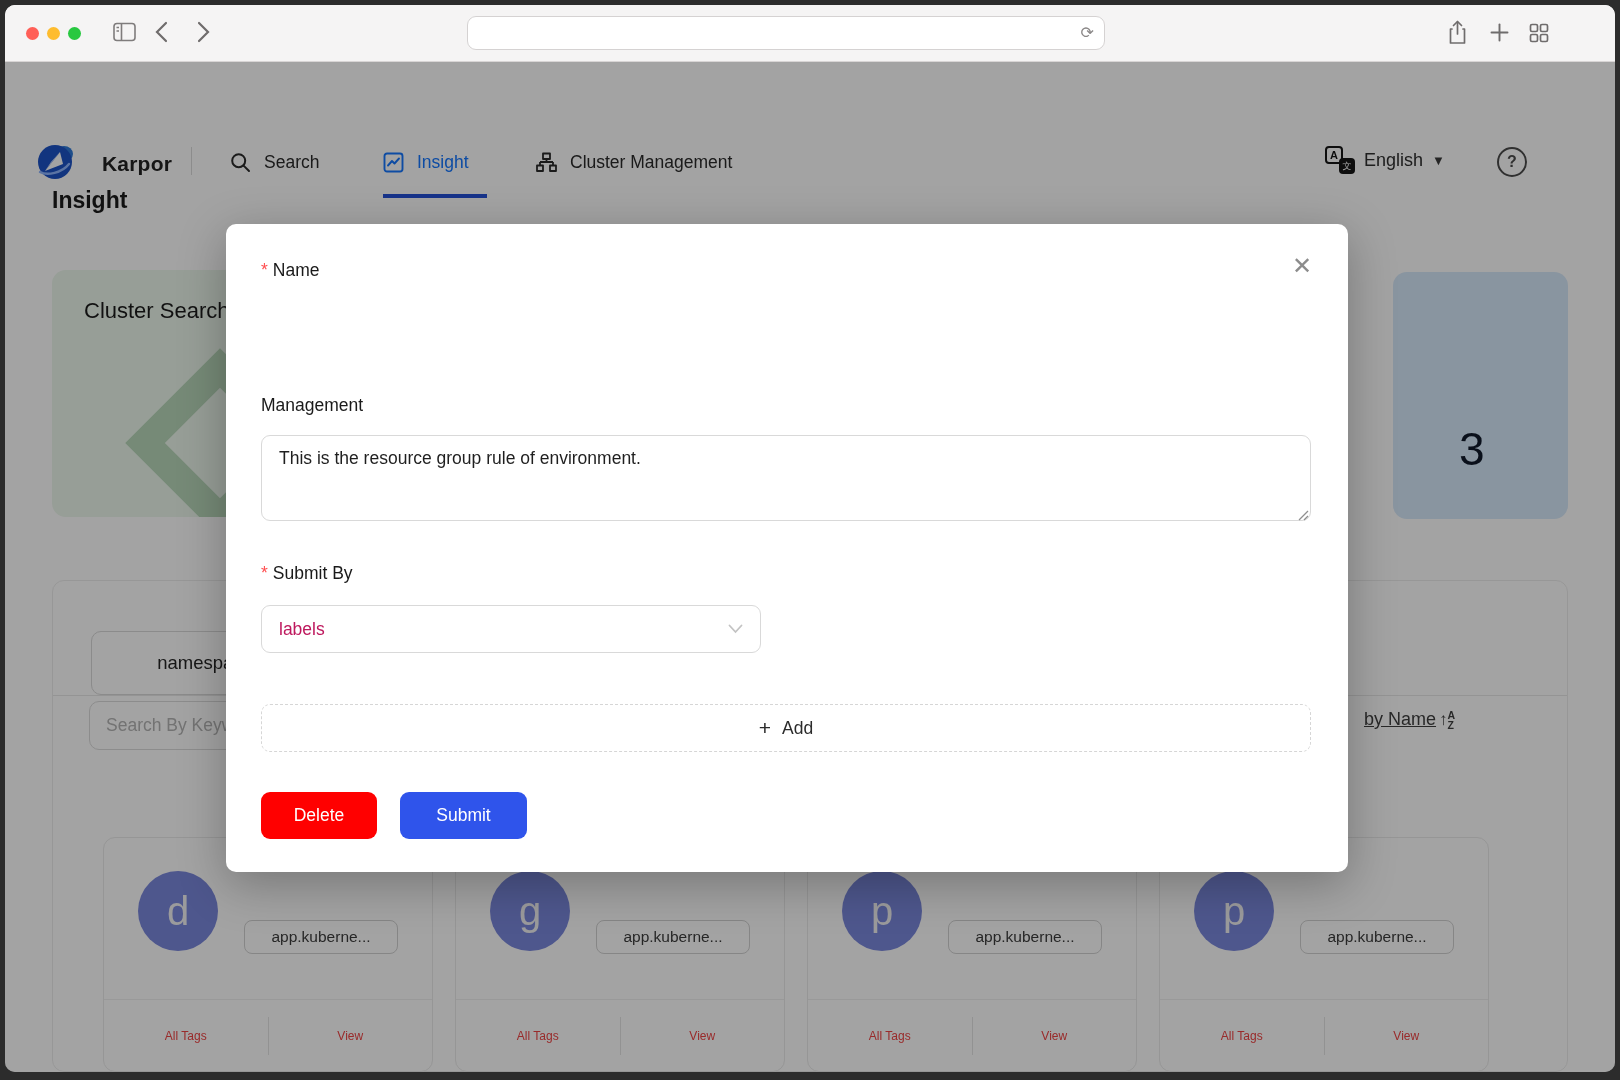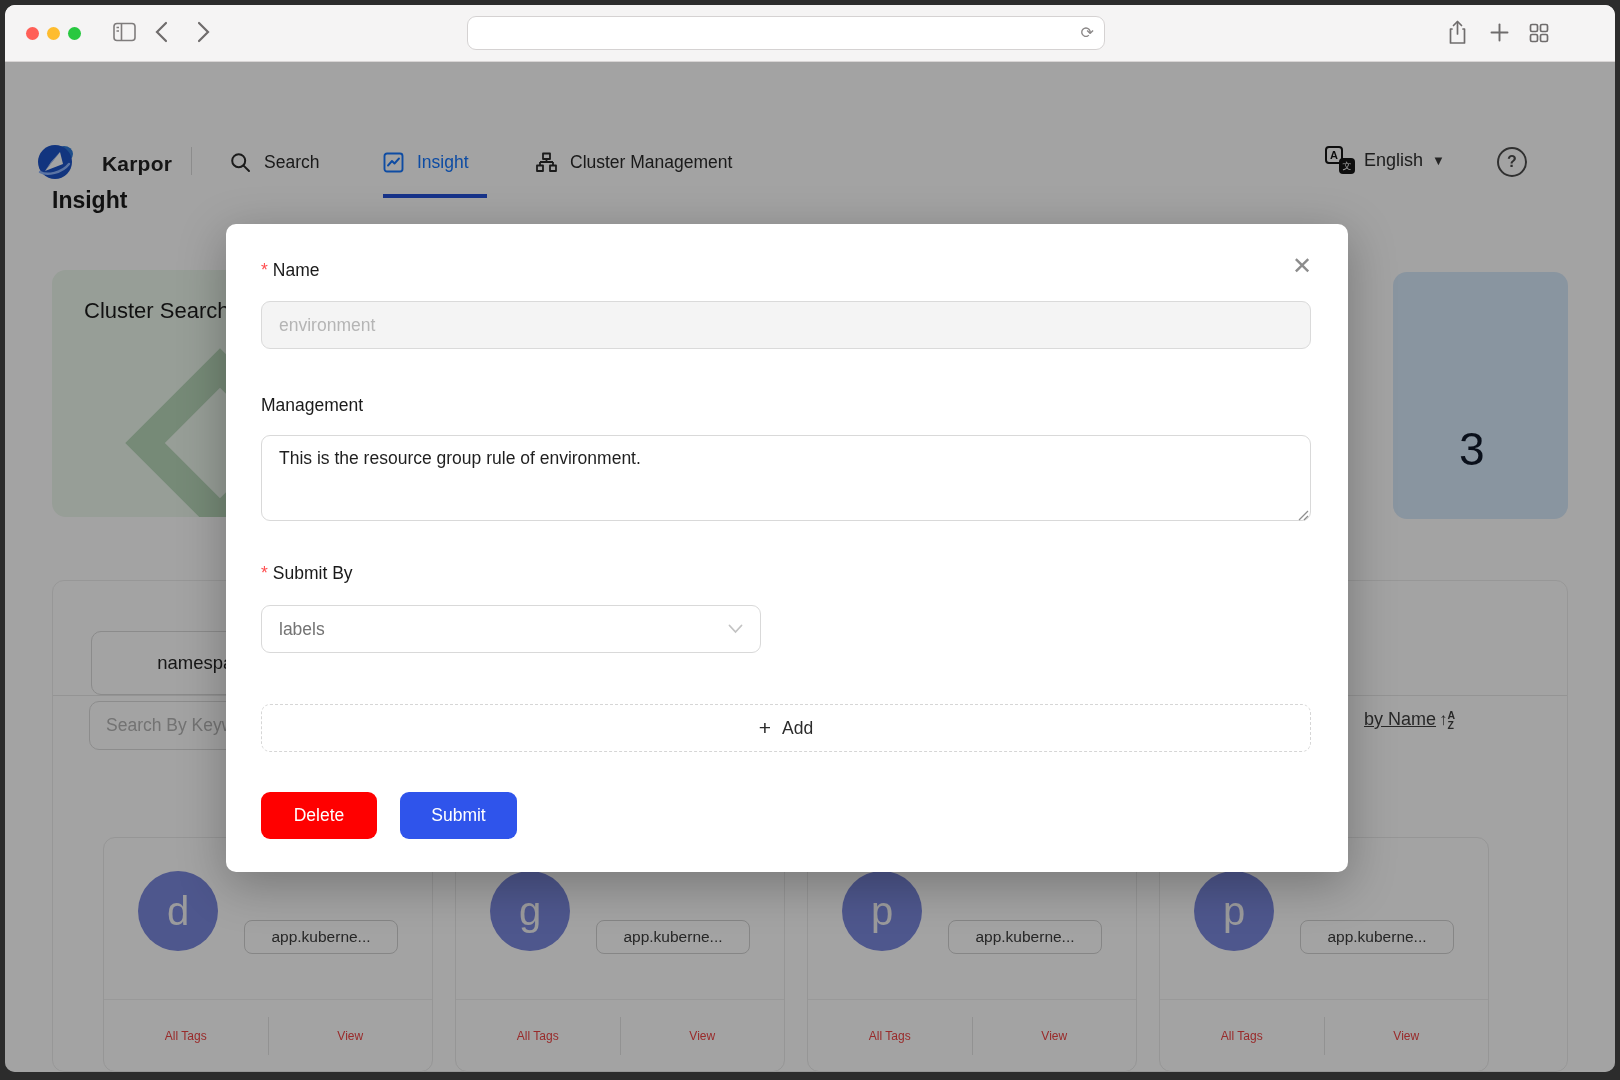--- a/index.html
+++ b/index.html
@@ -165,21 +165,21 @@
   .desc-area {
     position:absolute; left:35px; top:211px; width:1050px; height:86px;
     border:1px solid #d9d9d9; border-radius:9px; resize:none; outline:none;
     padding:12px 17px; font-size:17.5px; color:#1f1f1f;
     font-family:"Liberation Sans", sans-serif;
   }
   .resize-grip { position:absolute; left:1071px; top:283px; pointer-events:none; }
   .gb-select {
     position:absolute; left:35px; top:381px; width:500px; height:48px;
     border:1px solid #d9d9d9; border-radius:9px; background:#fff;
-    display:flex; align-items:center; padding:0 17px; font-size:17.5px; color:#737373;
+    display:flex; align-items:center; padding:0 17px; font-size:17.5px; color:#be185d;
     cursor:pointer;
   }
   .gb-select svg { margin-left:auto; display:block; }
   .gb-input {
     position:absolute; left:549px; top:381px; width:496px; height:48px;
     border:1px solid #d9d9d9; border-radius:9px; padding:0 17px;
     font-size:17.5px; color:#1f1f1f; outline:none;
     font-family:"Liberation Sans", sans-serif;
   }
   .add-btn {
@@ -187,21 +187,21 @@
     border:1.5px dashed #d6d6d6; border-radius:9px; background:#fff;
     display:flex; align-items:center; justify-content:center; gap:11px;
     font-size:17.5px; color:#2b2b2b; cursor:pointer;
   }
   .add-plus { font-size:21px; font-weight:400; line-height:20px; }
   .btn {
     position:absolute; top:568px; height:47px; border:none; border-radius:9px;
     color:#fff; font-size:17.5px; cursor:pointer; font-family:"Liberation Sans", sans-serif;
   }
   .btn-delete { left:35px;  width:116px; background:#ff0000; }
-  .btn-submit { left:174px; width:117px; background:#2f54eb; }
+  .btn-submit { left:174px; width:127px; background:#2f54eb; }
 </style>
 </head>
 <body>
 
 <div class="window">
 
   <div class="chrome">
     <div class="traffic t-close"></div>
     <div class="traffic t-min"></div>
     <div class="traffic t-zoom"></div>
@@ -387,21 +387,20 @@
 
   <div class="mask"></div>
 
   <div class="modal">
     <div class="modal-close">✕</div>
 
     <div class="f-label lb-name">
       <span class="req">*</span>
       <span>Name</span>
     </div>
-    <input class="name-input" type="text" disabled="" placeholder="environment" style="">
 
     <div class="f-label lb-desc">
       <span>Management</span>
     </div>
     <textarea class="desc-area" style="">This is the resource group rule of environment.</textarea>
     <span class="resize-grip">
       <svg width="12" height="12" viewBox="0 0 12 12" stroke="#8f8f8f" stroke-width="1.3">
         <line x1="11" y1="2" x2="2" y2="11"></line>
         <line x1="11" y1="7" x2="7" y2="11"></line>
       </svg>

